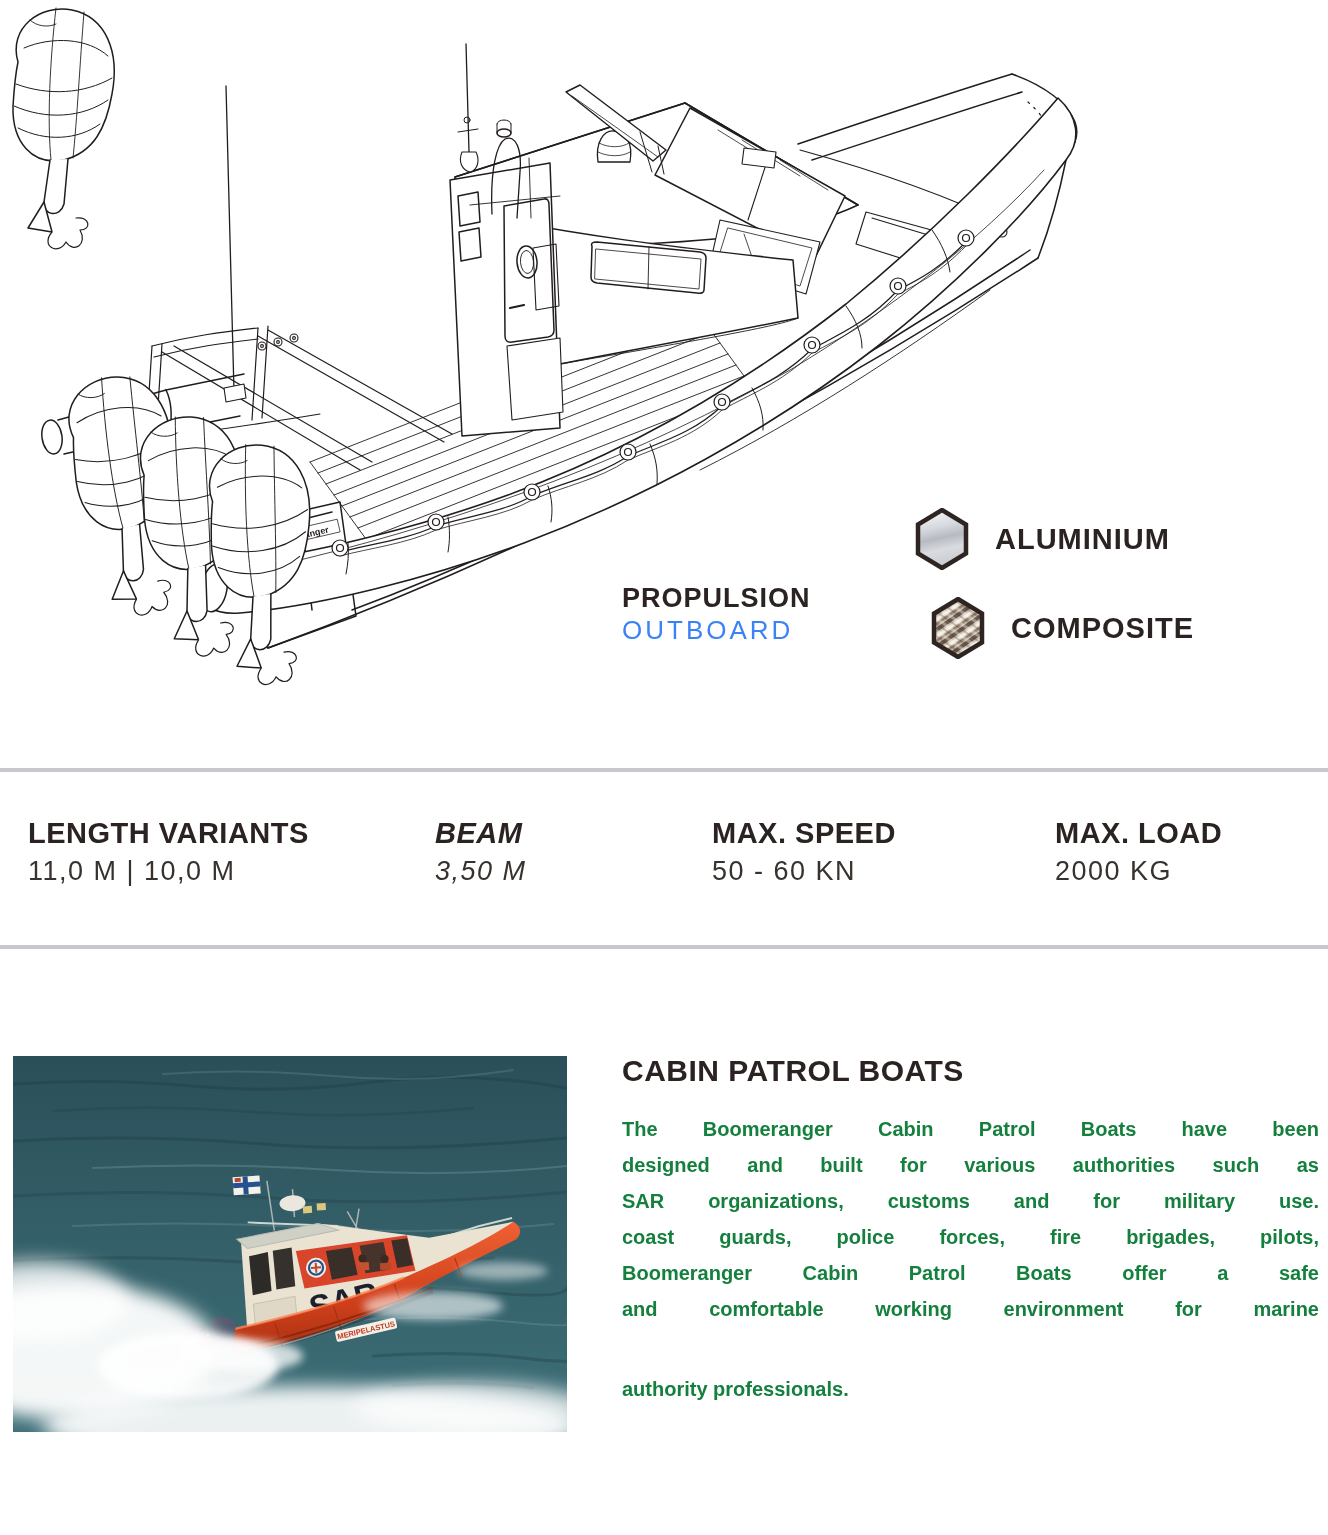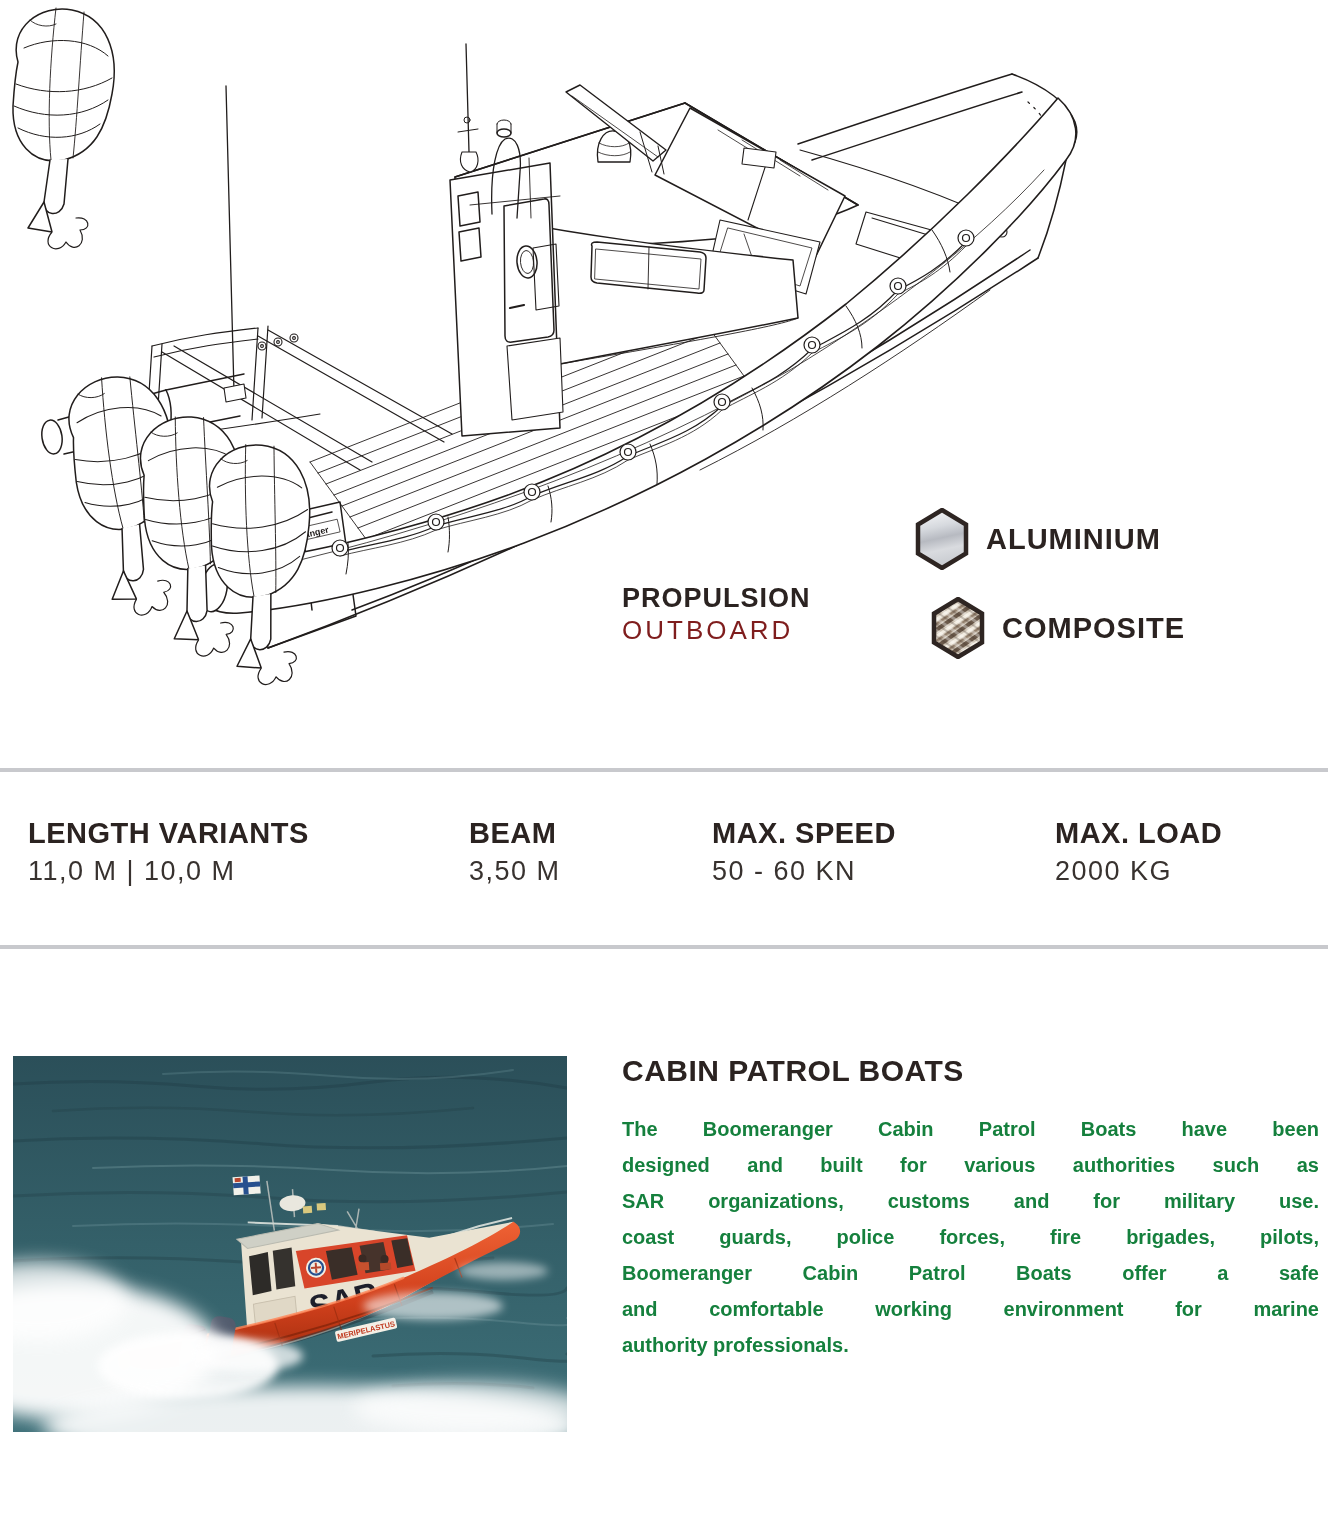--- a/index.html
+++ b/index.html
@@ -1,49 +1,49 @@
 <!DOCTYPE html>
 <html><head>
 <meta charset="utf-8">
 <style>
   html,body{margin:0;padding:0;background:#ffffff;}
   #page{position:relative;width:1328px;height:1535px;background:#fff;overflow:hidden;
         font-family:"Liberation Sans",sans-serif;color:#2b2321;}
   .abs{position:absolute;}
   .hdr{font-weight:700;letter-spacing:.5px;color:#2b2321;}
-  .thin{font-weight:400;color:#7f1d1d;}
+  .thin{font-weight:400;color:#3b82f6;}
   
   #boat-drawing{position:absolute;left:0;top:0;width:1100px;height:700px;}
   
   #propulsion{left:622px;top:583px;}
   #propulsion .hdr{font-size:27px;line-height:30px;letter-spacing:1px;}
   #propulsion .thin{font-size:26px;line-height:34px;letter-spacing:3px;}
   
   .mat-row{position:absolute;left:915px;display:flex;align-items:center;}
   #mat-0{top:508px;}
   #mat-1{top:597px;padding-left:16px;}
   .mat-row .hex{width:54px;height:62px;flex:0 0 auto;}
-  .mat-row .lbl{margin-left:17px;font-size:29px;font-weight:700;letter-spacing:1px;white-space:nowrap;}
+  .mat-row .lbl{margin-left:26px;font-size:29px;font-weight:700;letter-spacing:1px;white-space:nowrap;}
   
   .divider{position:absolute;left:0;width:1328px;height:4px;background:#c8c9cd;}
   #div-top{top:768px;}
   #div-bottom{top:945px;}
   
   .spec-col{position:absolute;top:817px;white-space:nowrap;}
   .spec-col .lbl{font-size:29px;font-weight:700;letter-spacing:.5px;line-height:32px;}
   .spec-col .val{font-size:27px;font-weight:400;color:#38322f;letter-spacing:1.5px;margin-top:7px;}
-  #spec-0{left:28px;} #spec-1{left:469px;} #spec-2{left:712px;} #spec-3{left:1055px;}
+  #spec-0{left:28px;} #spec-1{left:435px;font-style:italic;} #spec-2{left:712px;} #spec-3{left:1055px;}
   
   #photo{left:13px;top:1056px;width:554px;height:376px;}
   
   #article{left:622px;top:1054px;width:697px;}
   #article .title{font-size:30px;font-weight:700;letter-spacing:.5px;line-height:34px;margin-bottom:23px;}
   .body-line{font-size:20px;line-height:36px;color:#15803d;font-weight:700;
              text-align:justify;text-align-last:justify;white-space:nowrap;}
-  .body-line.last{text-align-last:left;}
+  .body-line.last{text-align-last:left;margin-top:44px;}
 </style>
 </head>
 <body>
 
 <div id="page">
 
   <svg id="boat-drawing" viewBox="0 0 1100 700" xmlns="http://www.w3.org/2000/svg">
     <g fill="none" stroke="#211d1c" stroke-width="1.5" stroke-linecap="round" stroke-linejoin="round">
 
       <path d="M1012,74 C940,96 866,121 798,144"></path>

